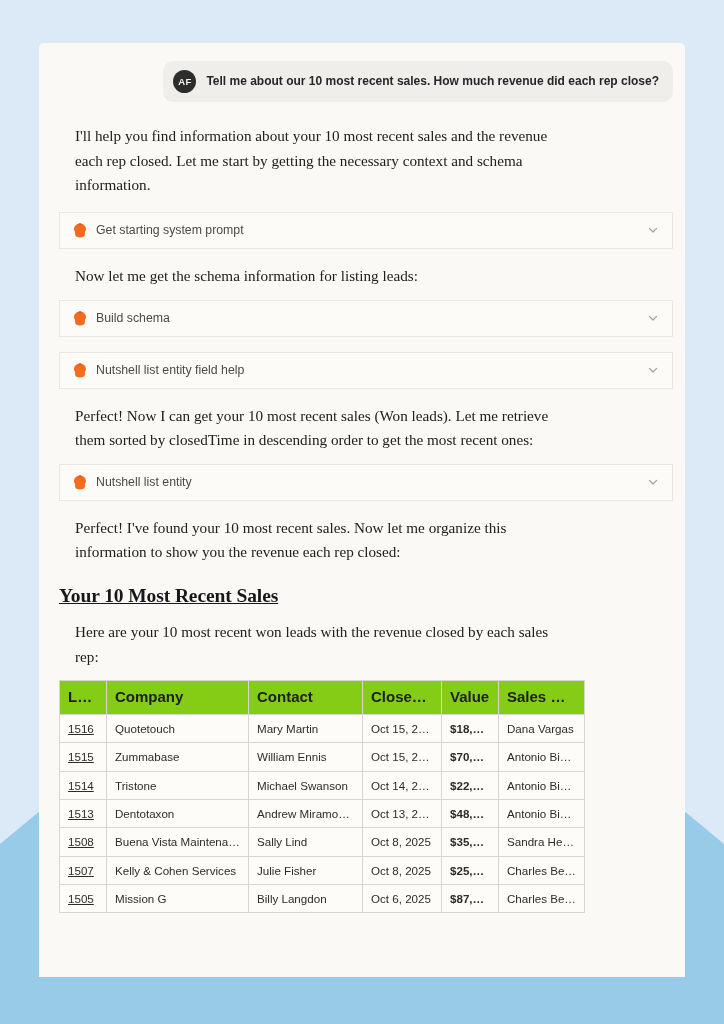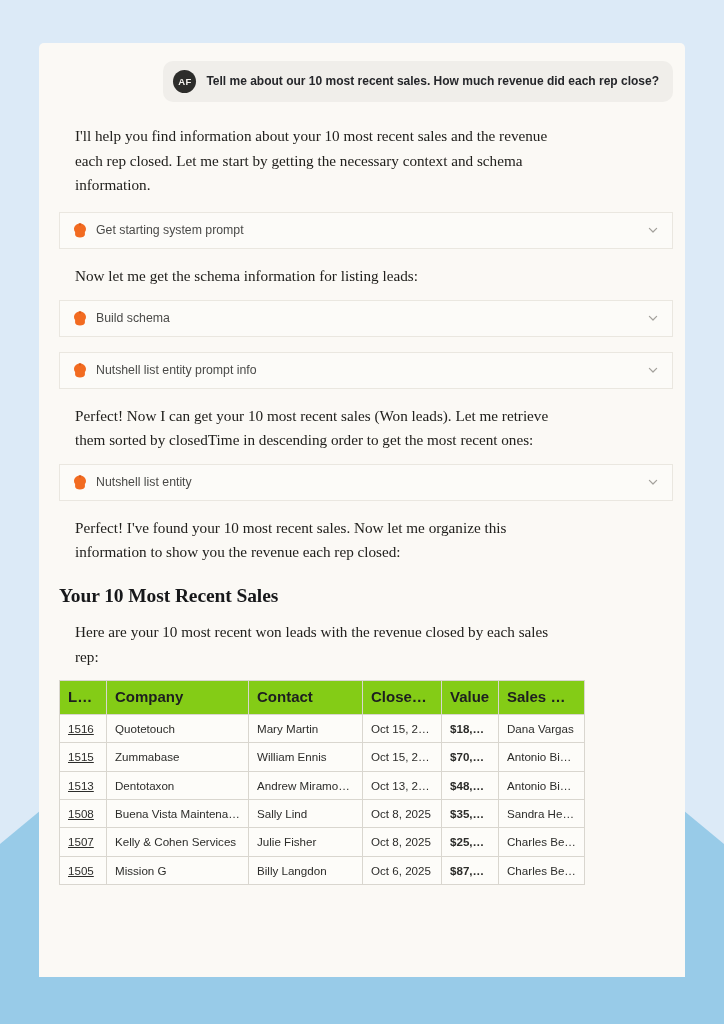--- a/index.html
+++ b/index.html
@@ -104,20 +104,21 @@
   }
   .prose.tight { margin-bottom: 11px; }
 
   h2.section-title {
     font-family: "Liberation Serif", serif;
     font-size: 19.5px;
     font-weight: bold;
     color: #17181a;
     margin: 20px 0 13px 0;
     letter-spacing: -0.1px;
+    text-decoration: underline;
   }
 
   
   .tool-card {
     display: flex;
     align-items: center;
     gap: 9px;
     background: #fcfbf8;
     border: 1px solid #eae7e0;
     border-radius: 0;
@@ -230,21 +231,21 @@
       <svg class="chev" viewBox="0 0 12 12">
         <path d="M2.4 4.4 L6 8 L9.6 4.4" fill="none" stroke="currentColor" stroke-width="1.2" stroke-linecap="round" stroke-linejoin="round"></path>
       </svg>
     </div>
 
     <div class="tool-card">
       <svg class="nut-icon" viewBox="0 0 14 15">
         <path d="M7 0.6 C3.6 0.6 1 3.1 1 6.1 C1 7.3 1.4 8.3 2.1 9.1 L2.1 11.4 C2.1 13.1 4.3 14.4 7 14.4 C9.7 14.4 11.9 13.1 11.9 11.4 L11.9 9.1 C12.6 8.3 13 7.3 13 6.1 C13 3.1 10.4 0.6 7 0.6 Z" fill="#f26b21"></path>
         <path d="M6.2 0.2 L7.8 0.2 L7.4 2.4 L6.6 2.4 Z" fill="#c94f13"></path>
       </svg>
-      <span class="tool-label">Nutshell list entity prompt info</span>
+      <span class="tool-label">Nutshell list entity field help</span>
       <svg class="chev" viewBox="0 0 12 12">
         <path d="M2.4 4.4 L6 8 L9.6 4.4" fill="none" stroke="currentColor" stroke-width="1.2" stroke-linecap="round" stroke-linejoin="round"></path>
       </svg>
     </div>
 
     <p class="prose tight">Perfect! Now I can get your 10 most recent sales (Won leads). Let me retrieve them sorted by closedTime in descending order to get the most recent ones:</p>
     <div class="tool-card">
       <svg class="nut-icon" viewBox="0 0 14 15">
         <path d="M7 0.6 C3.6 0.6 1 3.1 1 6.1 C1 7.3 1.4 8.3 2.1 9.1 L2.1 11.4 C2.1 13.1 4.3 14.4 7 14.4 C9.7 14.4 11.9 13.1 11.9 11.4 L11.9 9.1 C12.6 8.3 13 7.3 13 6.1 C13 3.1 10.4 0.6 7 0.6 Z" fill="#f26b21"></path>
         <path d="M6.2 0.2 L7.8 0.2 L7.4 2.4 L6.6 2.4 Z" fill="#c94f13"></path>
@@ -290,20 +291,28 @@
         </tr>
         <tr>
           <td class="lead"><a>1515</a></td>
           <td>Zummabase</td>
           <td>William Ennis</td>
           <td>Oct 15, 2025</td>
           <td class="value">$70,500</td>
           <td>Antonio Bishop</td>
         </tr>
         <tr>
+          <td class="lead"><a>1514</a></td>
+          <td>Tristone</td>
+          <td>Michael Swanson</td>
+          <td>Oct 14, 2025</td>
+          <td class="value">$22,500</td>
+          <td>Antonio Bishop</td>
+        </tr>
+        <tr>
           <td class="lead"><a>1513</a></td>
           <td>Dentotaxon</td>
           <td>Andrew Miramontes</td>
           <td>Oct 13, 2025</td>
           <td class="value">$48,600</td>
           <td>Antonio Bishop</td>
         </tr>
         <tr>
           <td class="lead"><a>1508</a></td>
           <td>Buena Vista Maintenance</td>

